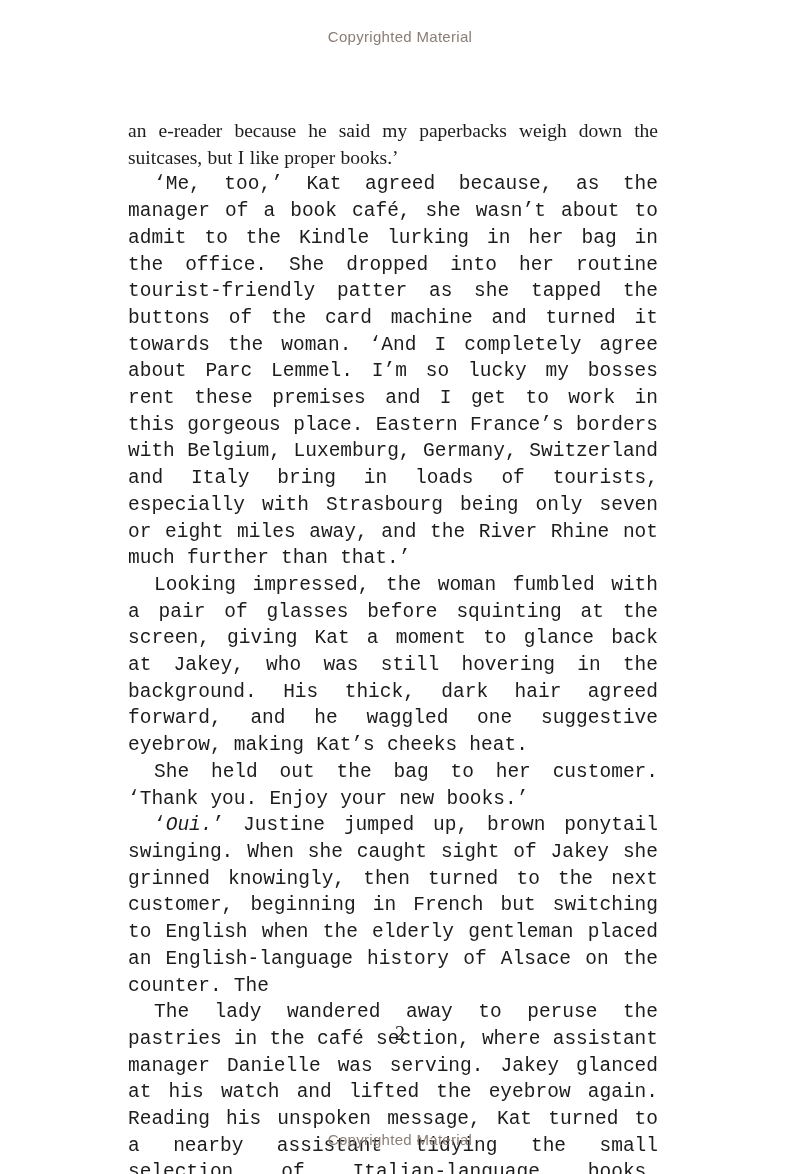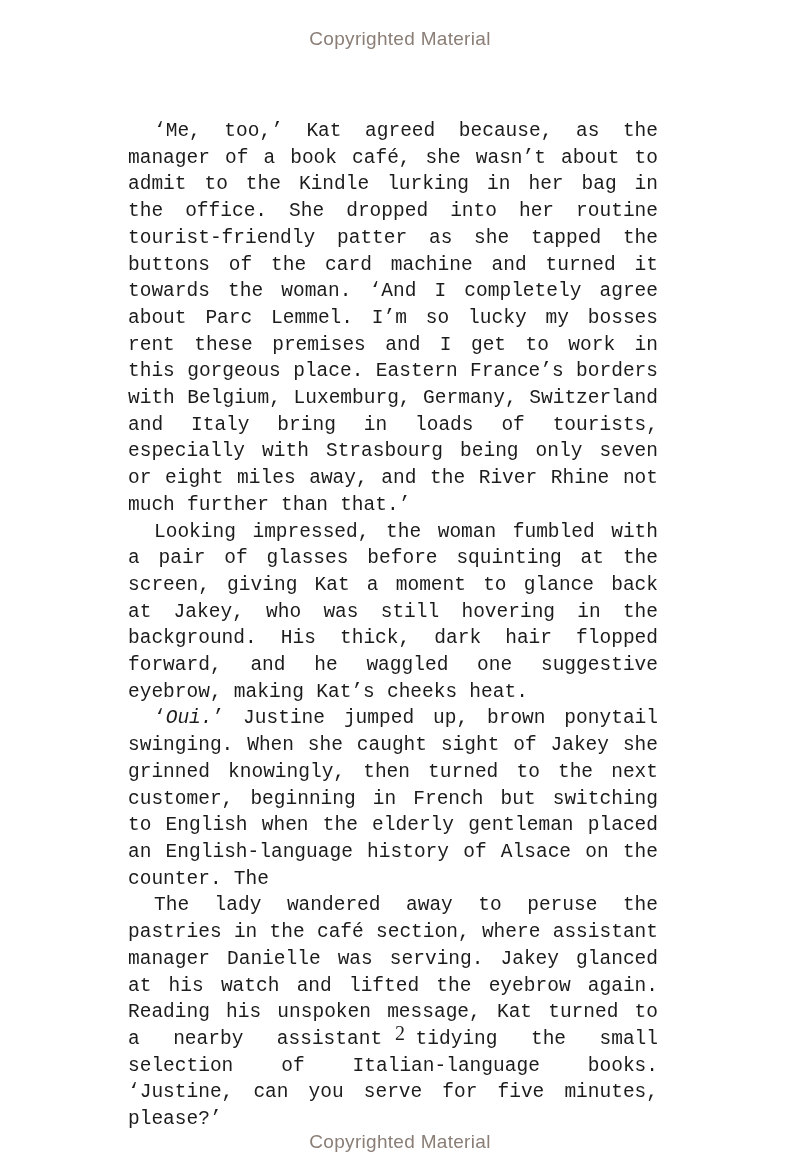--- a/index.html
+++ b/index.html
@@ -11,21 +11,21 @@
     font-family: "Liberation Serif", serif;
     color: #1c1c1c;
     overflow: hidden;
   }
   .copyright-notice {
     position: absolute;
     left: 0;
     width: 100%;
     text-align: center;
     font-family: "Liberation Sans", sans-serif;
-    font-size: 19px;
+    font-size: 15px;
     letter-spacing: 0.3px;
     color: #8a7e76;
   }
   .copyright-notice.top { top: 28px; }
   .copyright-notice.bottom { top: 1131px; }
   .text-block {
     position: absolute;
     top: 118px;
     left: 128px;
     width: 530px;
@@ -49,21 +49,23 @@
     color: #1c1c1c;
     font-family: "Liberation Serif", serif;
   }
 </style>
 </head>
 <body>
 
 <div class="copyright-notice top">Copyrighted Material</div>
 
 <div class="text-block">
+    <p class="para"><span>an e-reader because he said my paperbacks weigh down the suitcases, but I like proper books.’</span></p>
     <p class="para indent"><span>‘Me, too,’ Kat agreed because, as the manager of a book café, she wasn’t about to admit to the Kindle lurking in her bag in the office. She dropped into her routine tourist-friendly patter as she tapped the buttons of the card machine and turned it towards the woman. ‘And I completely agree about Parc Lemmel. I’m so lucky my bosses rent these premises and I get to work in this gorgeous place. Eastern France’s borders with Belgium, Luxemburg, Germany, Switzerland and Italy bring in loads of tourists, especially with Strasbourg being only seven or eight miles away, and the River Rhine not much further than that.’</span></p>
-    <p class="para indent"><span>Looking impressed, the woman fumbled with a pair of glasses before squinting at the screen, giving Kat a moment to glance back at Jakey, who was still hovering in the background. His thick, dark hair flopped forward, and he waggled one suggestive eyebrow, making Kat’s cheeks heat.</span></p>
+    <p class="para indent"><span>Looking impressed, the woman fumbled with a pair of glasses before squinting at the screen, giving Kat a moment to glance back at Jakey, who was still hovering in the background. His thick, dark hair agreed forward, and he waggled one suggestive eyebrow, making Kat’s cheeks heat.</span></p>
+    <p class="para indent"><span>She held out the bag to her customer. ‘Thank you. Enjoy your new books.’</span></p>
     <p class="para indent"><span>‘</span><span class="italic">Oui.</span><span>’ Justine jumped up, brown ponytail swinging. When she caught sight of Jakey she grinned knowingly, then turned to the next customer, beginning in French but switching to English when the elderly gentleman placed an English-language history of Alsace on the counter. The</span></p>
     <p class="para indent"><span>The lady wandered away to peruse the pastries in the café section, where assistant manager Danielle was serving. Jakey glanced at his watch and lifted the eyebrow again. Reading his unspoken message, Kat turned to a nearby assistant tidying the small selection of Italian-language books. ‘Justine, can you serve for five minutes, please?’</span></p>
   </div>
 
 <div class="page-number">2</div>
 
 <div class="copyright-notice bottom">Copyrighted Material</div>
 
 </body></html>

